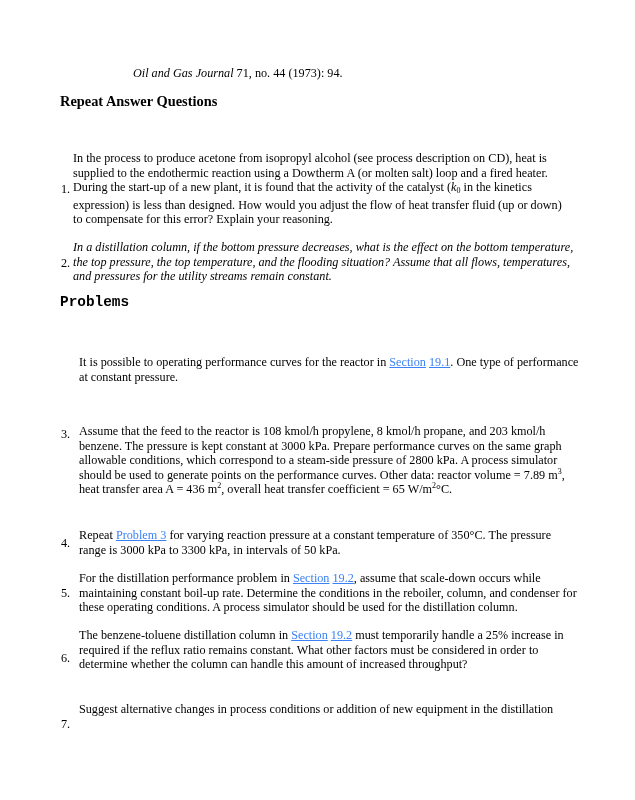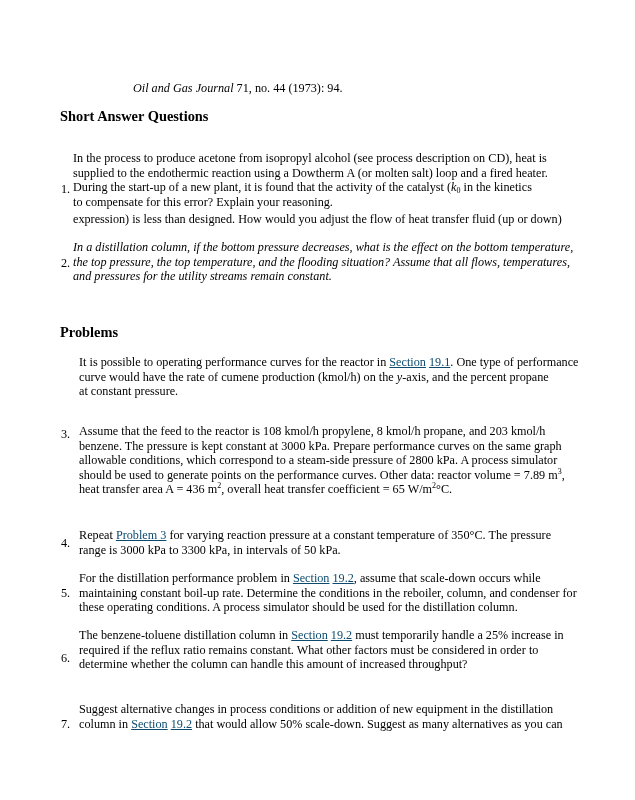--- a/index.html
+++ b/index.html
@@ -10,21 +10,21 @@
     body {
       width: 635px;
       height: 800px;
       overflow: hidden;
       position: relative;
       font-family: "Liberation Serif", "DejaVu Serif", serif;
       color: #000000;
       font-size: 12.2px;
       line-height: 14.6px;
     }
-    .abs { position: absolute; margin-top: 15px; }
+    .abs { position: absolute; }
     .citation {
       left: 133px;
       top: 66px;
       font-size: 12.2px;
       white-space: nowrap;
     }
     .citation i { font-style: italic; }
     .heading {
       left: 60px;
       font-weight: bold;
@@ -36,61 +36,60 @@
       font-size: 12.2px;
       white-space: nowrap;
     }
     .body {
       position: absolute;
       font-size: 12.2px;
       line-height: 14.6px;
     }
     .body span.line { display: block; white-space: nowrap; }
     a.link {
-      color: #0c4a6e;
+      color: #3b82f6;
       text-underline-offset: 1px;
     }
     sup { font-size: 8px; line-height: 0; vertical-align: 5px; }
     sub { font-size: 8px; line-height: 0; vertical-align: -2px; }
     .k0 i { font-style: italic; }
   </style>
 </head>
 <body>
 
 <div class="abs citation">
   <i>Oil and Gas Journal</i><span> 71, no. 44 (1973): 94.</span>
 </div>
 
-<div class="abs heading" style="top:94px;">Short Answer Questions</div>
+<div class="abs heading" style="top:94px;">Repeat Answer Questions</div>
 
 <div>
   <div class="num" style="left:61px; top:182px;">1.</div>
   <div class="body" style="left:73px; top:151px;">
     <span class="line">In the process to produce acetone from isopropyl alcohol (see process description on CD), heat is</span>
     <span class="line">supplied to the endothermic reaction using a Dowtherm A (or molten salt) loop and a fired heater.</span>
     <span class="line"><span>During the start-up of a new plant, it is found that the activity of the catalyst (</span><span class="k0"><i>k</i><sub>0</sub></span><span> in the kinetics</span></span>
+    <span class="line" style="margin-top:3px;">expression) is less than designed. How would you adjust the flow of heat transfer fluid (up or down)</span>
     <span class="line">to compensate for this error? Explain your reasoning.</span>
-    <span class="line" style="margin-top:3px;">expression) is less than designed. How would you adjust the flow of heat transfer fluid (up or down)</span>
   </div>
 </div>
 
 <div>
   <div class="num" style="left:61px; top:256px;">2.</div>
   <div class="body" style="left:73px; top:240px;font-style:italic;">
     <span class="line">In a distillation column, if the bottom pressure decreases, what is the effect on the bottom temperature,</span>
     <span class="line">the top pressure, the top temperature, and the flooding situation? Assume that all flows, temperatures,</span>
     <span class="line">and pressures for the utility streams remain constant.</span>
   </div>
 </div>
 
-<div class="abs heading" style="top:310px;">Problems</div>
+<div class="abs heading" style="top:295px;font-family:Liberation Mono, monospace;">Problems</div>
 
 <div class="body" style="left:79px; top:355px;">
   <span class="line"><span>It is possible to operating performance curves for the reactor in </span><a class="link" href="#">Section</a> <a class="link" href="#">19.1</a><span>. One type of performance</span></span>
-  <span class="line"><span>curve would have the rate of cumene production (kmol/h) on the </span><i>y</i><span>-axis, and the percent propane</span></span>
   <span class="line">at constant pressure.</span>
 </div>
 
 <div>
   <div class="num" style="left:61px; top:427px;">3.</div>
   <div class="body" style="left:79px; top:424px;">
     <span class="line">Assume that the feed to the reactor is 108 kmol/h propylene, 8 kmol/h propane, and 203 kmol/h</span>
     <span class="line">benzene. The pressure is kept constant at 3000 kPa. Prepare performance curves on the same graph</span>
     <span class="line">allowable conditions, which correspond to a steam-side pressure of 2800 kPa. A process simulator</span>
     <span class="line"><span>should be used to generate points on the performance curves. Other data: reactor volume = 7.89 m</span><sup>3</sup><span>,</span></span>
@@ -121,15 +120,14 @@
     <span class="line"><span>The benzene-toluene distillation column in </span><a class="link" href="#">Section</a> <a class="link" href="#">19.2</a><span> must temporarily handle a 25% increase in</span></span>
     <span class="line">required if the reflux ratio remains constant. What other factors must be considered in order to</span>
     <span class="line">determine whether the column can handle this amount of increased throughput?</span>
   </div>
 </div>
 
 <div>
   <div class="num" style="left:61px; top:717px;">7.</div>
   <div class="body" style="left:79px; top:702px;">
     <span class="line">Suggest alternative changes in process conditions or addition of new equipment in the distillation</span>
-    <span class="line"><span>column in </span><a class="link" href="#">Section</a> <a class="link" href="#">19.2</a><span> that would allow 50% scale-down. Suggest as many alternatives as you can</span></span>
   </div>
 </div>
 
 </body></html>

